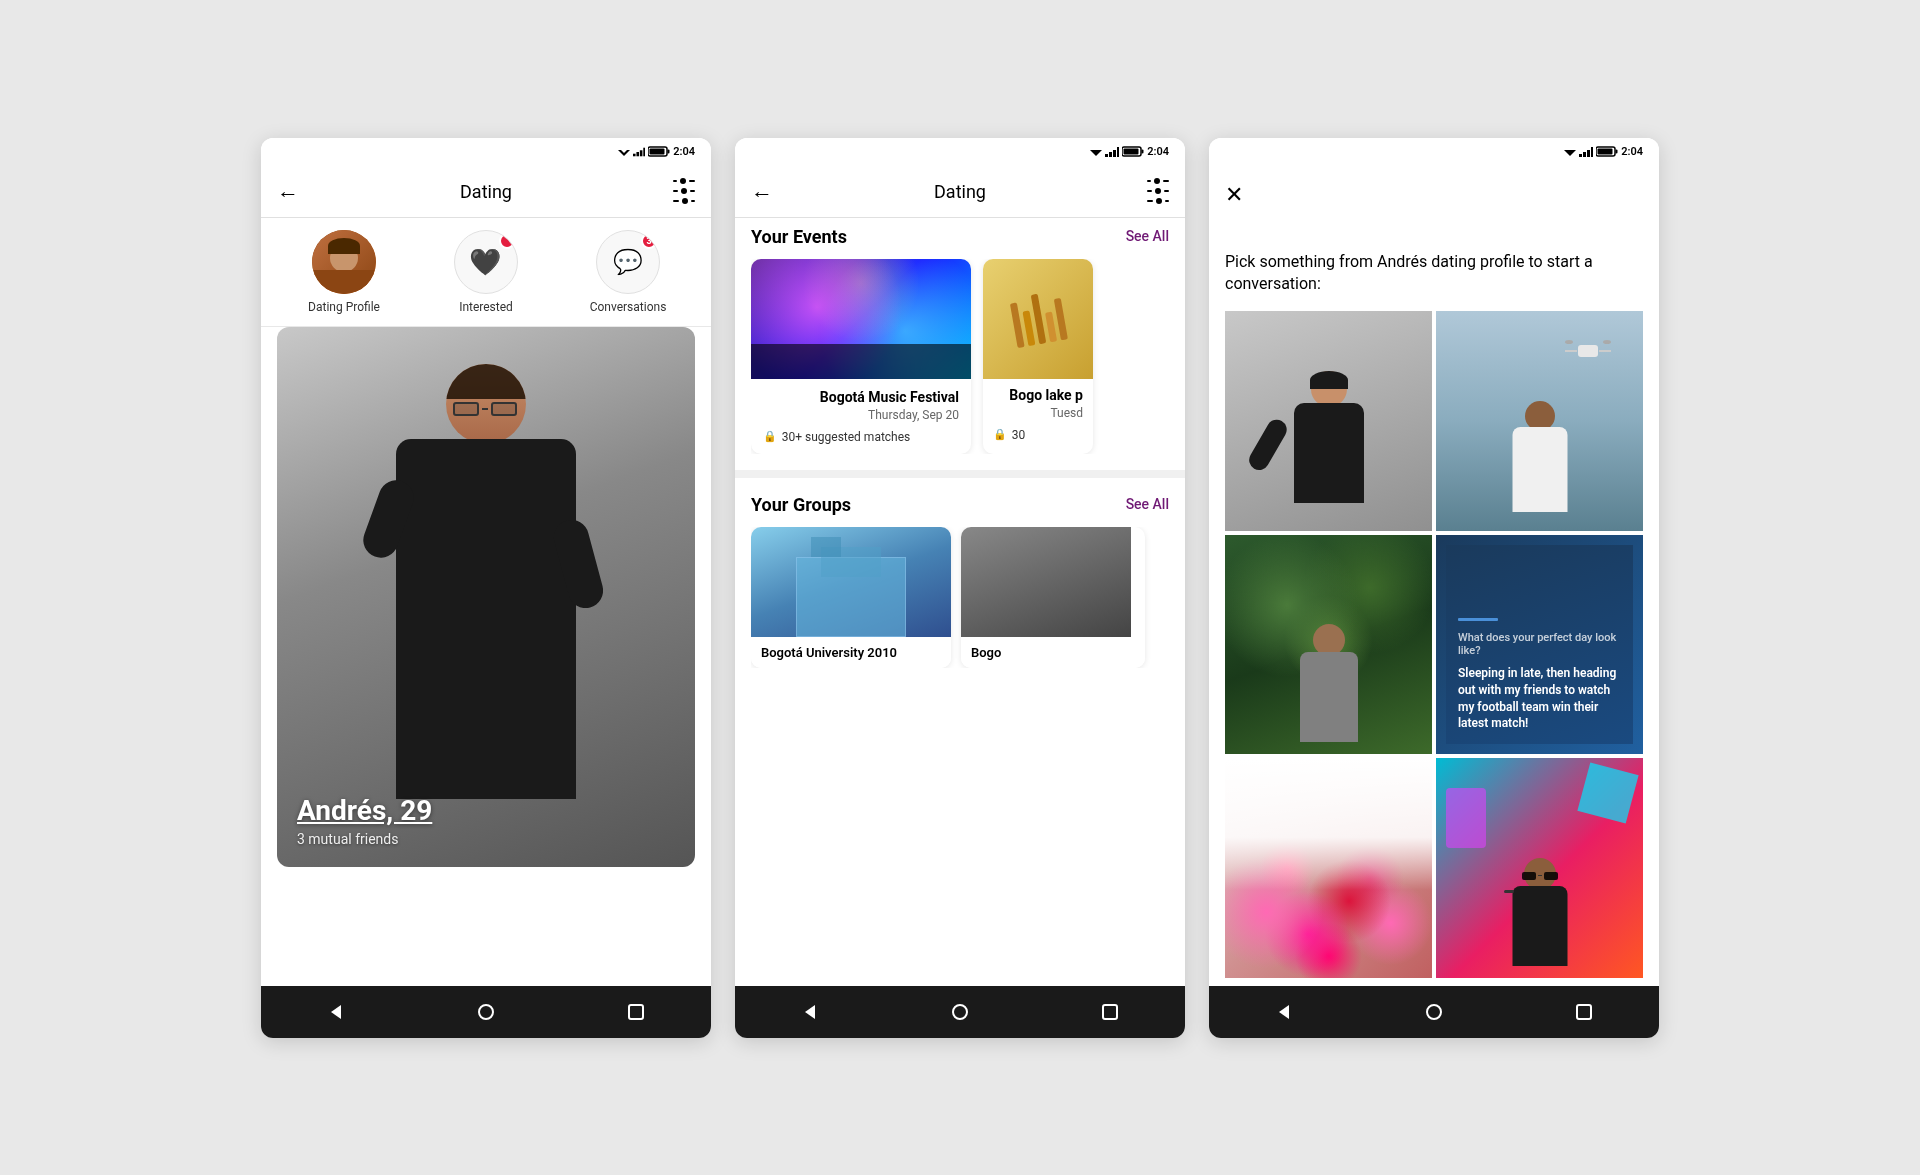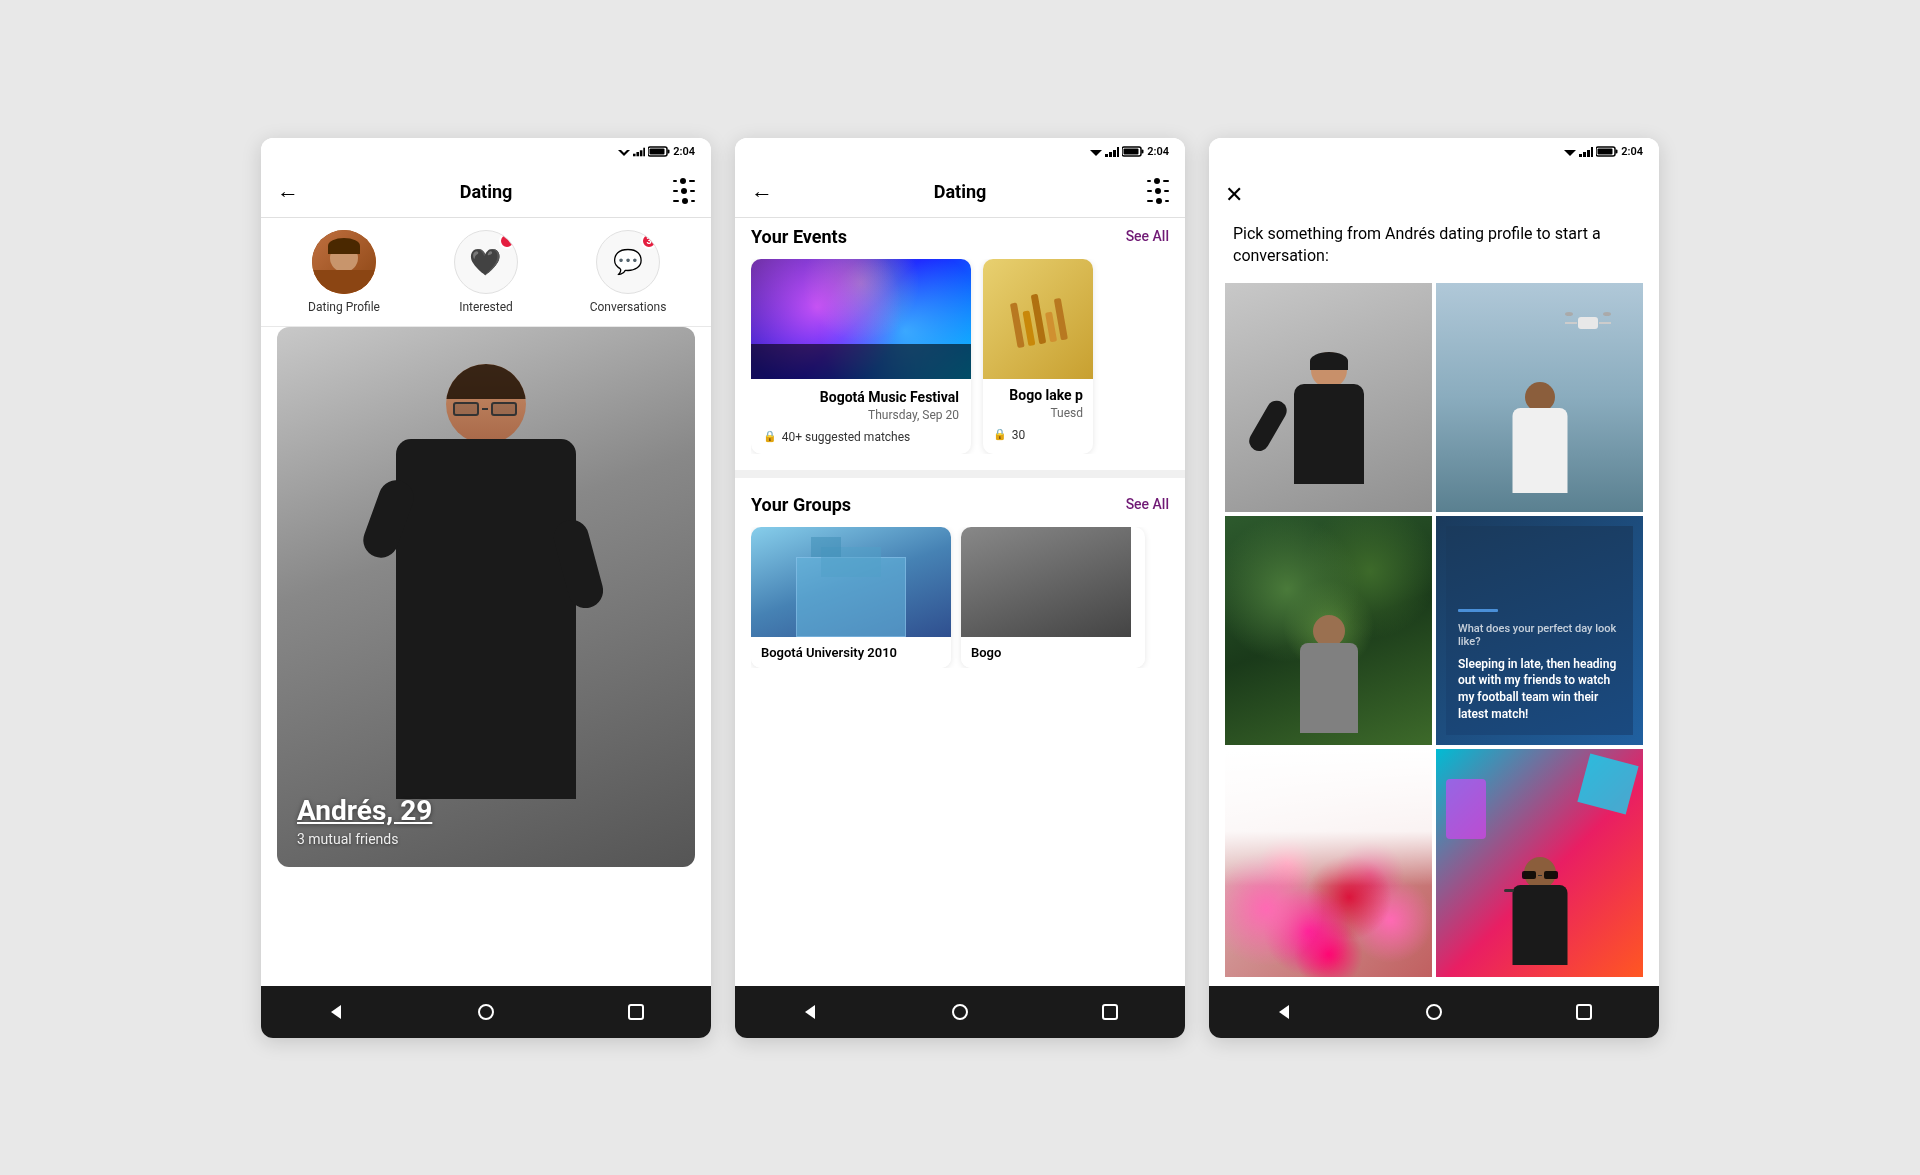--- a/index.html
+++ b/index.html
@@ -52,21 +52,21 @@
       height: 52px;
       display: flex;
       align-items: center;
       justify-content: space-between;
       padding: 0 16px;
       border-bottom: 1px solid #e0e0e0;
       flex-shrink: 0;
     }
     .top-nav .nav-title {
       font-size: 18px;
-      font-weight: 700;
+      font-weight: 400;
       color: #000;
     }
     .back-arrow {
       font-size: 22px;
       color: #000;
       cursor: pointer;
     }
 
     
     .screen-content {
@@ -316,25 +316,26 @@
     .close-btn-area {
       padding: 16px;
       flex-shrink: 0;
     }
     .close-x {
       font-size: 22px;
       color: #000;
       cursor: pointer;
     }
     .pick-prompt {
-      padding: 0 24px 16px;
+      padding: 0 16px 16px;
       font-size: 16px;
       color: #000;
       line-height: 1.4;
       flex-shrink: 0;
+      margin-top: 28px;
     }
     .grid-cell {
       position: relative;
       overflow: hidden;
       background: #ccc;
       cursor: pointer;
     }
 
     
     .person-photo-1 {
@@ -636,21 +637,21 @@
         <div class="event-card">
           <div class="event-img">
             <div class="event-img-lights"></div>
             <div class="event-img-crowd"></div>
           </div>
           <div class="event-body">
             <div class="event-title">Bogotá Music Festival</div>
             <div class="event-date">Thursday, Sep 20</div>
             <div class="event-matches">
               <span class="lock-icon-small">🔒</span>
-              <span>40+ suggested matches</span>
+              <span>30+ suggested matches</span>
             </div>
           </div>
         </div>
 
         <div class="event-card-partial">
           <div class="event-img2">
 
             <div style="display:flex;gap:4px;align-items:flex-end;transform:rotate(-10deg);">
               <div style="width:7px;height:45px;background:#b87820;border-radius:2px;"></div>
               <div style="width:7px;height:35px;background:#c8880a;border-radius:2px;"></div>

